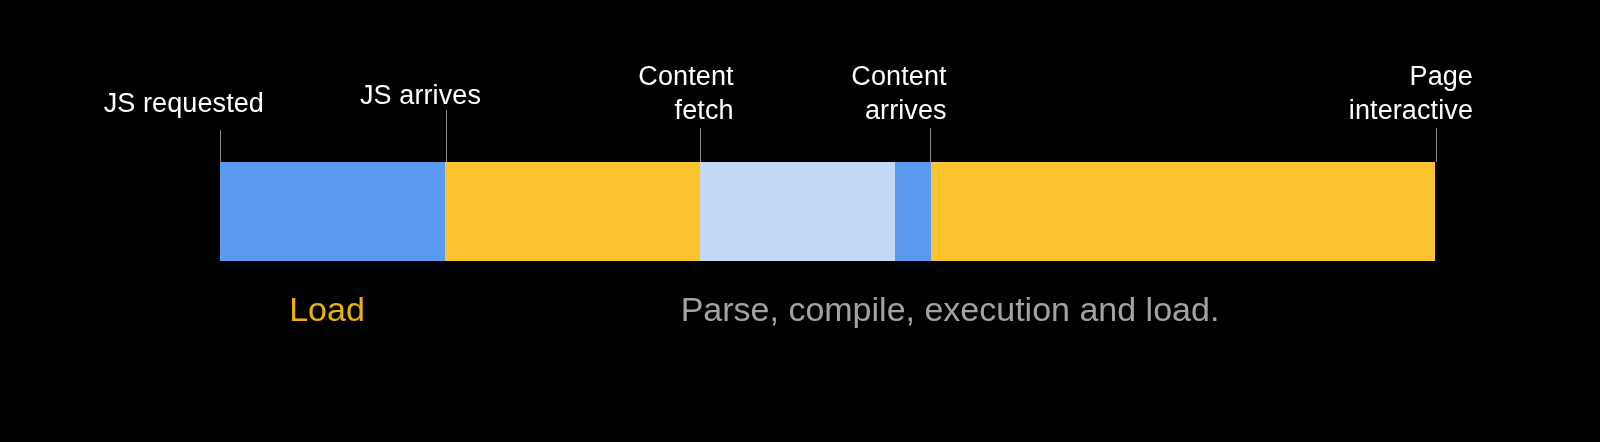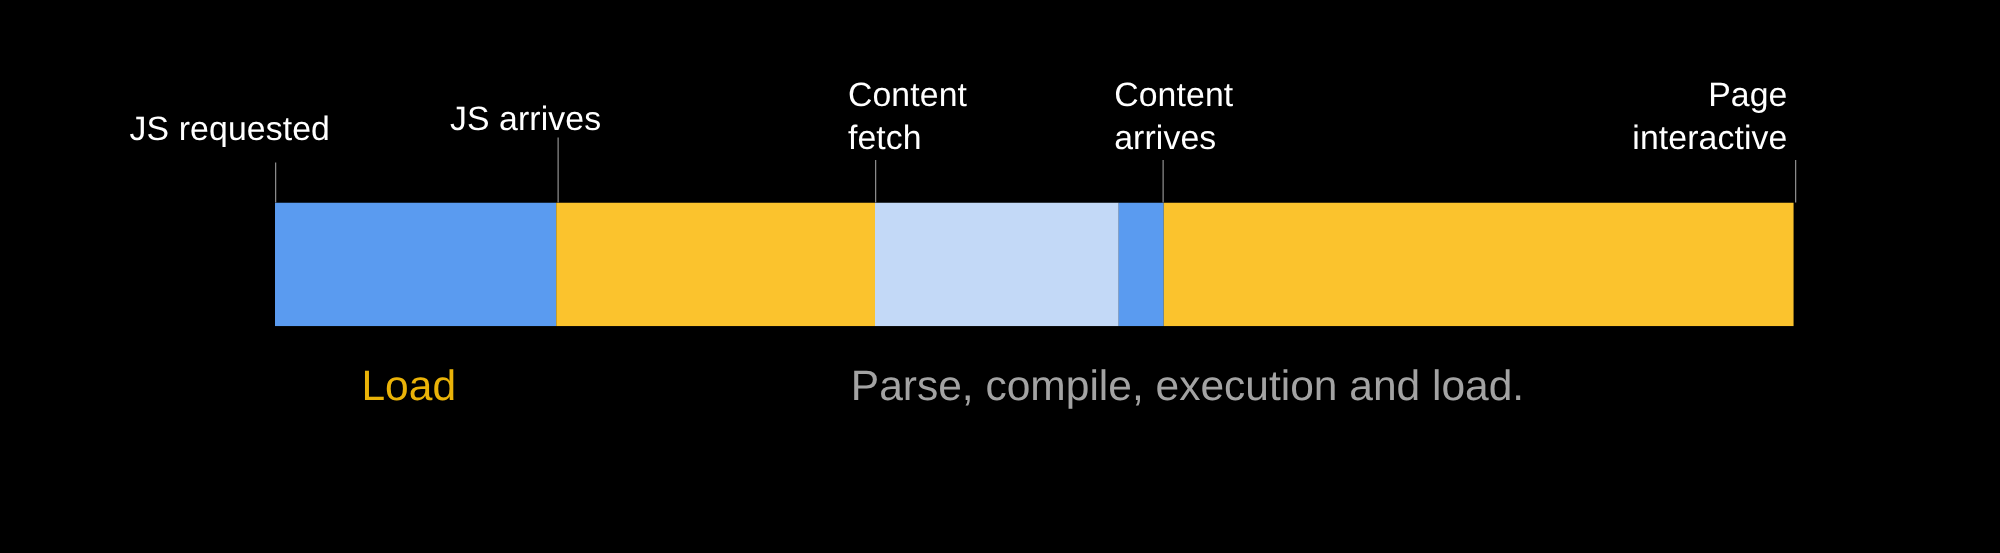--- a/index.html
+++ b/index.html
@@ -39,22 +39,21 @@
   .marker-label {
     position: absolute;
     color: #ffffff;
     font-size: 27px;
     line-height: 34px;
     white-space: pre-line;
     letter-spacing: 0.1px;
   }
   .marker-label.center {
     transform: translateX(-50%);
-    text-align: left;
-    margin-left: 40px;
+    text-align: right;
   }
   .marker-label.right {
     transform: translateX(-100%);
     text-align: right;
   }
 
   
   .caption {
     position: absolute;
     color: #9e9e9e;
@@ -83,21 +82,21 @@
       <div class="marker-label right" style="left: 264px; top: 86px;">JS requested</div>
       <div class="marker-tick" style="left: 446px; top: 110px; height: 52px; position: absolute; background: rgb(138, 138, 138);"></div>
       <div class="marker-label right" style="left: 481px; top: 78px;">JS arrives</div>
       <div class="marker-tick" style="left: 700px; top: 128px; height: 34px; position: absolute; background: rgb(138, 138, 138);"></div>
       <div class="marker-label center" style="left: 686px; top: 59px;">Content
 fetch</div>
       <div class="marker-tick" style="left: 930px; top: 128px; height: 34px; position: absolute; background: rgb(138, 138, 138);"></div>
       <div class="marker-label center" style="left: 899px; top: 59px;">Content
 arrives</div>
       <div class="marker-tick" style="left: 1436px; top: 128px; height: 34px; position: absolute; background: rgb(138, 138, 138);"></div>
-      <div class="marker-label right" style="left: 1430px; top: 59px;">Page
+      <div class="marker-label right" style="left: 1473px; top: 59px;">Page
 interactive</div>
     </div>
 
   <div id="captions">
       <div class="caption" style="left: 327px; top: 289px; color: #eab308;">Load</div>
       <div class="caption" style="left: 950px; top: 289px; color: #a3a3a3;">Parse, compile, execution and load.</div>
     </div>
 
 </div>
 

